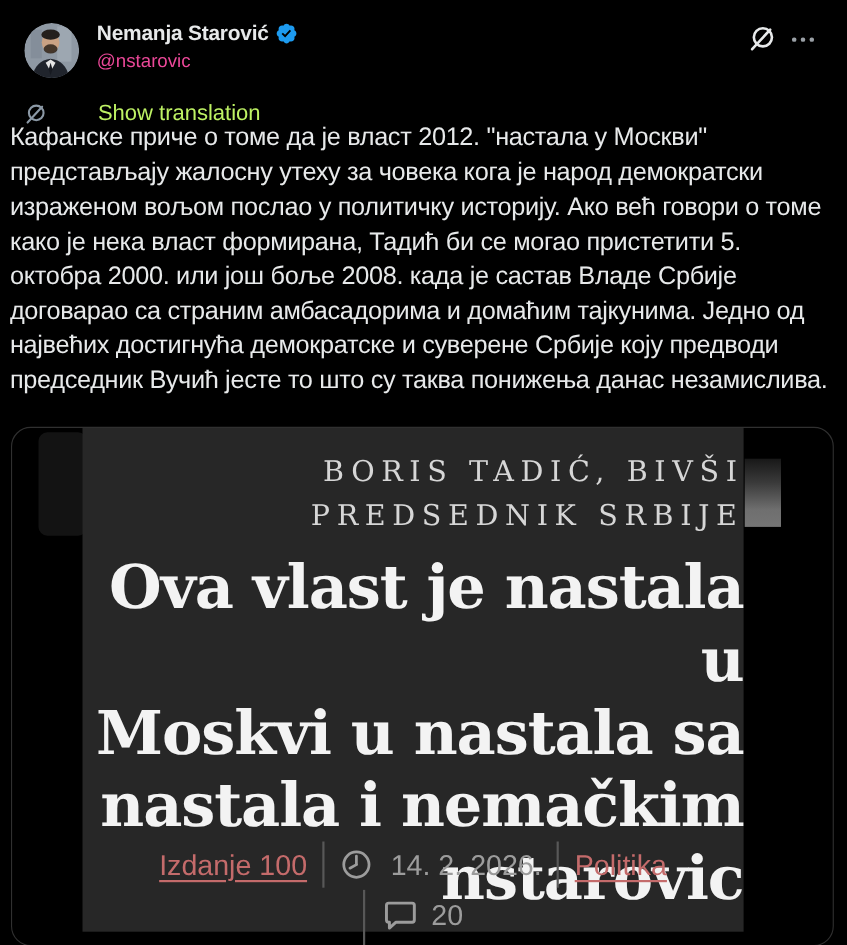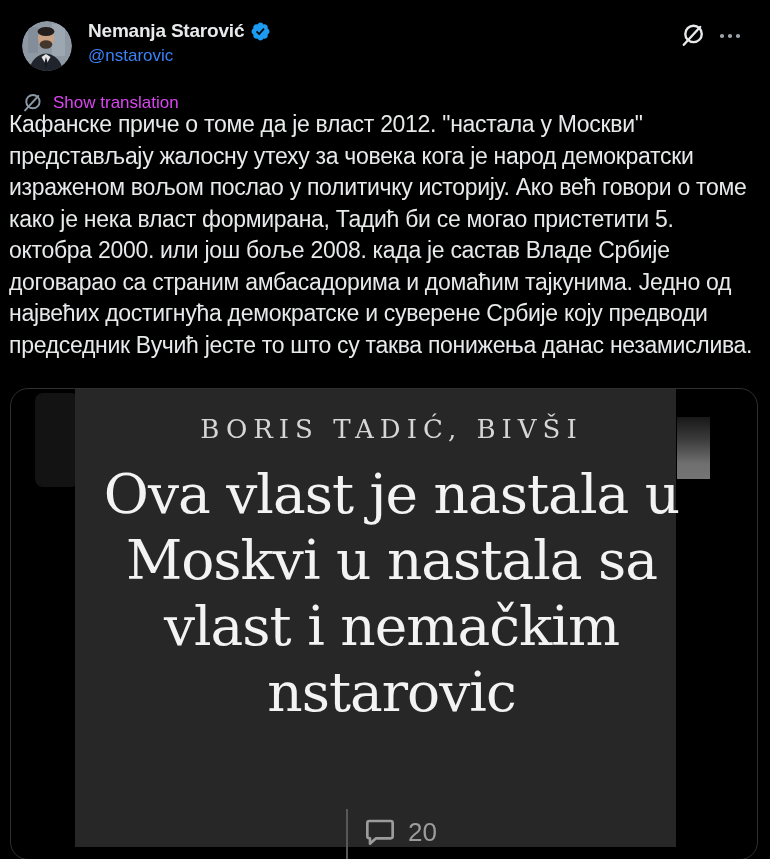--- a/index.html
+++ b/index.html
@@ -5,54 +5,54 @@
   html,body{margin:0;padding:0;}
   body{
     width:770px;height:859px;background:#000;overflow:hidden;
     font-family:"Liberation Sans",sans-serif;
     -webkit-font-smoothing:antialiased;
   }
   .post{position:relative;width:770px;height:859px;background:#000;}
 
   
   .avatar{position:absolute;left:22px;top:21px;width:50px;height:50px;border-radius:50%;overflow:hidden;}
-  .name-row{position:absolute;left:88px;top:20px;display:flex;align-items:flex-end;gap:6px;}
+  .name-row{position:absolute;left:88px;top:20px;display:flex;align-items:flex-start;gap:6px;}
   .display-name{color:#e7e9ea;font-size:19px;font-weight:bold;letter-spacing:-0.2px;}
   .badge{width:21px;height:21px;display:block;}
-  .handle{position:absolute;left:88px;top:46px;color:#3b82f6;font-size:17px;}
+  .handle{position:absolute;left:88px;top:46px;color:#ec4899;font-size:17px;}
   .grok-top{position:absolute;left:680px;top:22px;width:26px;height:26px;color:#e7e9ea;cursor:pointer;}
   .more-btn{position:absolute;left:716px;top:30px;display:flex;gap:4.5px;align-items:center;cursor:pointer;padding:4px;}
   .more-btn .dot{width:3.5px;height:3.5px;border-radius:50%;background:#9aa0a6;}
 
   
   .translate-row{position:absolute;left:22px;top:92px;display:flex;align-items:center;gap:10px;cursor:pointer;}
   .grok-small{width:21px;height:21px;color:#8b98a5;}
-  .translate-label{color:#d946ef;font-size:17px;}
+  .translate-label{color:#bef264;font-size:20px;margin-left:36px;}
 
   
   .tweet-text{
     position:absolute;left:9px;top:109px;width:752px;
     color:#e7e9ea;font-size:23px;line-height:31.5px;letter-spacing:-0.3px;
     white-space:pre-wrap;
   }
 
   
   .quote-card{
     position:absolute;left:10px;top:388px;width:748px;height:472px;
     border-radius:18px;border:1px solid #303030;background:#000;
     overflow:hidden;box-sizing:border-box;cursor:pointer;
   }
   .qc-left-shade{position:absolute;left:24px;top:4px;width:44px;height:94px;background:#131313;border-radius:8px;}
   .qc-panel{position:absolute;left:64px;top:0;width:601px;height:458px;background:#272727;}
   .qc-grad-bar{position:absolute;left:666px;top:28px;width:33px;height:62px;
     background:linear-gradient(180deg,#181818 0%,#3a3a3a 35%,#6f6f6f 75%,#757575 100%);}
-  .qc-content{position:absolute;left:64px;top:0;width:601px;height:433px;text-align:center;margin-left:16px;}
+  .qc-content{position:absolute;left:64px;top:0;width:601px;height:433px;text-align:right;}
   .kicker{margin-top:20px;font-family:"DejaVu Serif",serif;font-size:26px;line-height:40px;
     letter-spacing:6px;color:#d6d6d6;}
-  .headline{margin-top:12px;font-family:"DejaVu Serif",serif;font-weight:normal;
+  .headline{margin-top:12px;font-family:"DejaVu Serif",serif;font-weight:bold;
     font-size:55px;line-height:66px;color:#f3f3f3;letter-spacing:-1px;}
   .meta-row{position:absolute;left:0;top:376px;width:601px;display:flex;align-items:center;
     justify-content:center;gap:14px;font-size:26px;color:#9c9c9c;}
   .meta-divider{width:2px;height:42px;background:#585858;}
   .card-link{color:#c46b6b;text-decoration:underline;text-underline-offset:5px;cursor:pointer;}
   .clock-icon{width:30px;height:30px;margin-right:2px;}
   .comment-row{position:absolute;left:0;top:420px;width:601px;display:flex;align-items:flex-start;
     justify-content:center;gap:12px;font-size:26px;color:#9c9c9c;}
   .comment-divider{width:2px;height:52px;background:#585858;margin-right:4px;}
   .bubble-icon{width:32px;height:32px;margin-top:6px;}
@@ -108,28 +108,41 @@
   <div class="tweet-text">Кафанске приче о томе да је власт 2012. "настала у Москви" представљају жалосну утеху за човека кога је народ демократски израженом вољом послао у политичку историју. Ако већ говори о томе како је нека власт формирана, Тадић би се могао пристетити 5. октобра 2000. или још боље 2008. када је састав Владе Србије договарао са страним амбасадорима и домаћим тајкунима. Једно од највећих достигнућа демократске и суверене Србије коју предводи председник Вучић јесте то што су таква понижења данас незамислива.</div>
 
   <div class="quote-card">
     <div class="qc-left-shade"></div>
     <div class="qc-panel"></div>
     <div class="qc-grad-bar"></div>
 
     <div class="qc-content">
       <div class="kicker">
         <div>BORIS TADIĆ, BIVŠI</div>
+        <div>PREDSEDNIK SRBIJE</div>
       </div>
       <div class="headline">
         <div>Ova vlast je nastala u</div>
         <div>Moskvi u nastala sa</div>
-        <div>vlast i nemačkim</div>
+        <div>nastala i nemačkim</div>
         <div>nstarovic</div>
       </div>
 
+      <div class="meta-row">
+        <span class="card-link">Izdanje 100</span>
+        <span class="meta-divider"></span>
+        <svg class="clock-icon" viewBox="0 0 24 24" fill="none" stroke="#9c9c9c" stroke-width="2" stroke-linecap="round">
+          <circle cx="12" cy="12" r="9.2"></circle>
+          <line x1="12" y1="12" x2="12" y2="5.8"></line>
+          <line x1="12" y1="12" x2="7.3" y2="14.6"></line>
+        </svg>
+        <span>14. 2. 2026.</span>
+        <span class="meta-divider"></span>
+        <span class="card-link">Politika</span>
+      </div>
 
       <div class="comment-row">
         <span class="comment-divider"></span>
         <svg class="bubble-icon" viewBox="0 0 24 24" fill="none" stroke="#9c9c9c" stroke-width="2" stroke-linejoin="round">
           <path d="M4 4.5h16a1.5 1.5 0 0 1 1.5 1.5v10a1.5 1.5 0 0 1-1.5 1.5H9l-4.5 4v-4H4A1.5 1.5 0 0 1 2.5 16V6A1.5 1.5 0 0 1 4 4.5z"></path>
         </svg>
         <span class="comment-count">20</span>
       </div>
     </div>
   </div>

